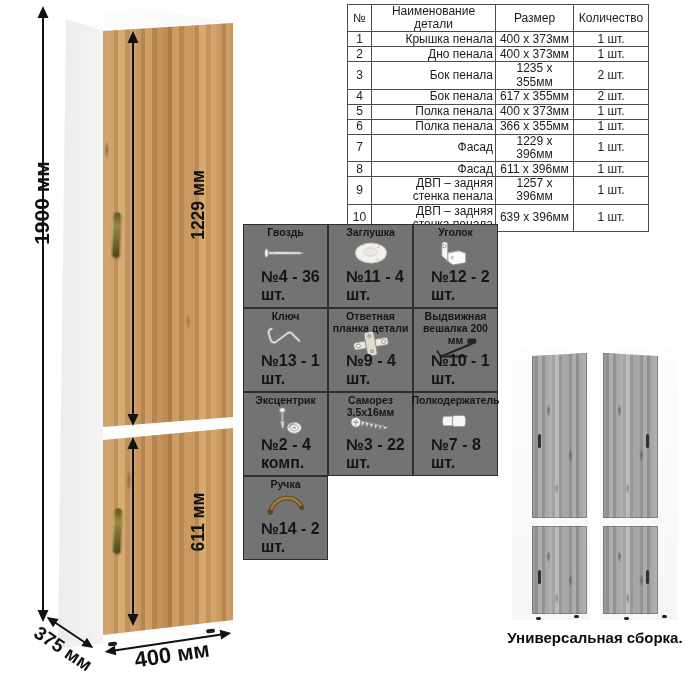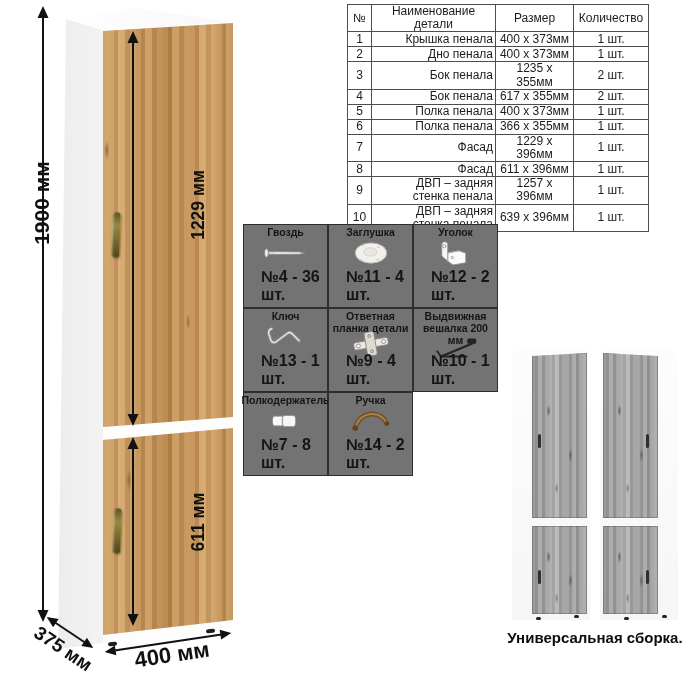--- a/index.html
+++ b/index.html
@@ -287,20 +287,48 @@
           <svg viewBox="0 0 64 40" stroke-width="1.2">
             <rect x="47" y="6" width="12" height="7" rx="2" fill="#242424"></rect>
             <path d="M53 13 L12 30" stroke="#242424" stroke-width="3.2" stroke-linecap="round"></path>
             <path d="M12 30 h34" stroke="#242424" stroke-width="2.6" stroke-linecap="round"></path>
             <path d="M12 30 l-5 -7" stroke="#242424" stroke-width="2.4" stroke-linecap="round"></path>
           </svg>
         </div>
         <div class="hw-count">№10 - 1 шт.</div>
       </div>
       <div class="hw-cell">
+        <div class="hw-title">Эксцентрик</div>
+        <div class="hw-iconbox">
+          <svg viewBox="0 0 64 40" stroke-width="1.2">
+            <rect x="23.5" y="2.5" width="7" height="6" rx="2" fill="#ededed" stroke="#949494"></rect>
+            <rect x="25.7" y="8.5" width="2.6" height="12" fill="#c4c4c4" stroke="#949494"></rect>
+            <path d="M24 20.5 h6 l-1 3 h1 l-1.5 3 h1 l-2 4 -2 -4 h1 l-1.5 -3 h1z" fill="#dadada" stroke="#949494" stroke-width=".8"></path>
+            <ellipse cx="43" cy="29" rx="9.5" ry="7.5" fill="#efefef" stroke="#949494"></ellipse>
+            <ellipse cx="43" cy="29" rx="5.5" ry="4" fill="none" stroke="#a8a8a8"></ellipse>
+            <path d="M36 29 a7 5.5 0 0 1 7 -5.5" fill="none" stroke="#949494" stroke-width="1.6"></path>
+            <path d="M41 29 h4" stroke="#7d7d7d" stroke-width="1.4"></path>
+          </svg>
+        </div>
+        <div class="hw-count">№2 - 4 комп.</div>
+      </div>
+      <div class="hw-cell">
+        <div class="hw-title">Саморез 3,5х16мм</div>
+        <div class="hw-iconbox">
+          <svg viewBox="0 0 64 40" stroke-width="1.2">
+            <g transform="rotate(10 30 20)">
+              <ellipse cx="11" cy="17" rx="6.5" ry="6.5" fill="#f1f1f1" stroke="#919191"></ellipse>
+              <path d="M7 17 h8 M11 13 v8" stroke="#919191" stroke-width="1.4"></path>
+              <path d="M17.5 14 l2.5 7 3 -7.5 3 7.5 3 -7.5 3 7.5 3 -7.5 3 7.5 3 -7.5 3 7.5 3 -7.5 2.5 6 4.5 -3.5z" fill="#f4f4f4" stroke="#919191" stroke-linejoin="round"></path>
+            </g>
+          </svg>
+        </div>
+        <div class="hw-count">№3 - 22 шт.</div>
+      </div>
+      <div class="hw-cell">
         <div class="hw-title">Полкодержатель</div>
         <div class="hw-iconbox">
           <svg viewBox="0 0 64 40" stroke-width="1.2">
             <ellipse cx="17" cy="20" rx="3" ry="6.5" fill="#fff" stroke="#8d8d8d"></ellipse>
             <path d="M17 13.5 h11 v13 h-11" fill="#f7f7f7" stroke="#8d8d8d"></path>
             <ellipse cx="29.5" cy="20" rx="2.6" ry="7.5" fill="#efefef" stroke="#8d8d8d"></ellipse>
             <path d="M29.5 12.5 h13 a2.5 7.5 0 0 1 0 15 h-13" fill="#f7f7f7" stroke="#8d8d8d"></path>
           </svg>
         </div>
         <div class="hw-count">№7 - 8 шт.</div>

